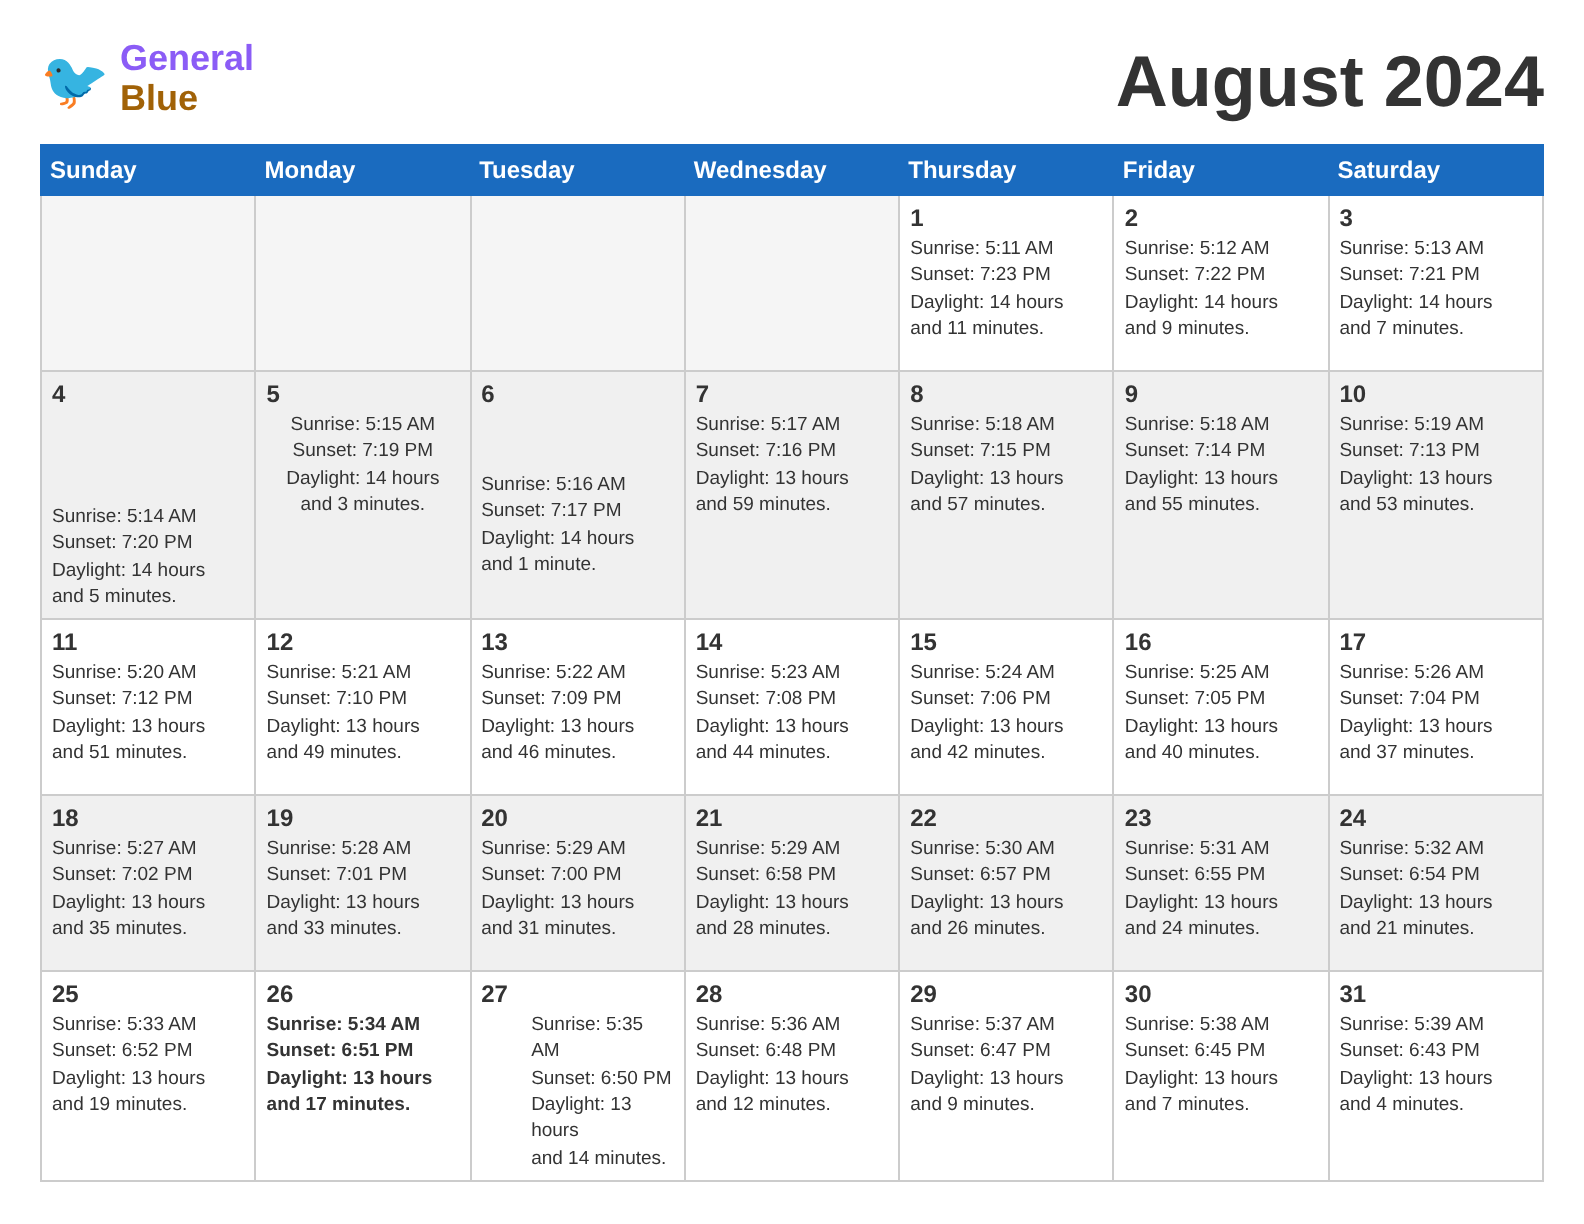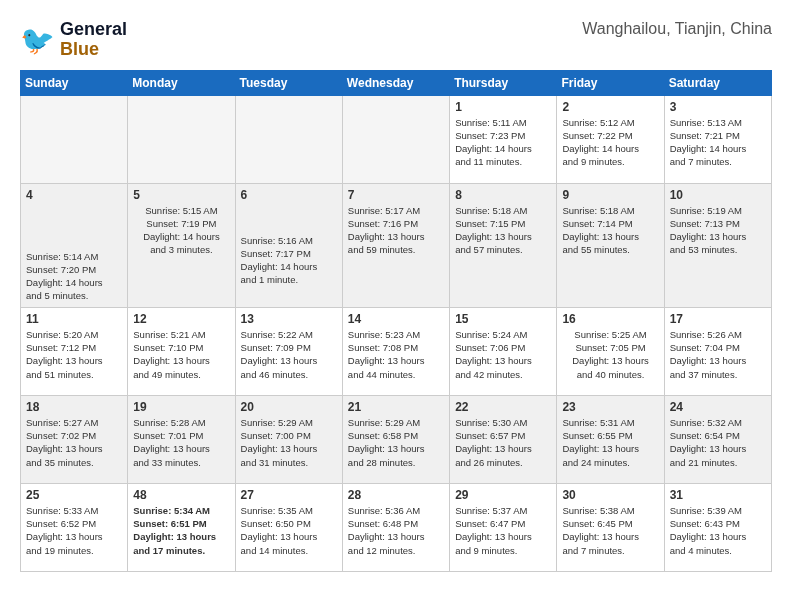--- a/index.html
+++ b/index.html
@@ -21,21 +21,21 @@
       align-items: center;
       gap: 4px;
     }
     .logo-text {
       font-size: 18px;
       font-weight: bold;
       color: #333;
       line-height: 1.1;
     }
     .logo-text span {
-      color: #0f172a;
+      color: #8b5cf6;
     }
     .logo-bird {
       width: 36px;
       height: 36px;
     }
     .title-area {
       text-align: right;
     }
     .month-title {
       font-size: 36px;
@@ -95,21 +95,21 @@
   <div class="logo">
     <svg class="logo-bird" viewBox="0 0 36 36">
       <text x="0" y="28" font-size="28">🐦</text>
     </svg>
     <div class="logo-text">
       <div><span>General</span></div>
       <div><span style="color:#a16207">Blue</span></div>
     </div>
   </div>
   <div class="title-area">
-    <div class="location-title">Wanghailou, Tianjin, China</div>
+    <div class="month-title">August 2024</div>
   </div>
 </div>
 
 <table>
   <thead>
     <tr>
     <th>Sunday</th>
         <th>Monday</th>
         <th>Tuesday</th>
         <th>Wednesday</th>
@@ -228,21 +228,21 @@
         </td>
         <td>
           <div class="day-num">15</div>
           <div class="day-info" style="white-space: pre-line;">Sunrise: 5:24 AM
 Sunset: 7:06 PM
 Daylight: 13 hours
 and 42 minutes.</div>
         </td>
         <td>
           <div class="day-num">16</div>
-          <div class="day-info" style="white-space: pre-line; text-align: center;">Sunrise: 5:25 AM
+          <div class="day-info" style="white-space: pre-line;">Sunrise: 5:25 AM
 Sunset: 7:05 PM
 Daylight: 13 hours
 and 40 minutes.</div>
         </td>
         <td>
           <div class="day-num">17</div>
           <div class="day-info" style="white-space: pre-line;">Sunrise: 5:26 AM
 Sunset: 7:04 PM
 Daylight: 13 hours
 and 37 minutes.</div>
@@ -301,29 +301,29 @@
       </tr>
       <tr>
         <td>
           <div class="day-num">25</div>
           <div class="day-info" style="white-space: pre-line;">Sunrise: 5:33 AM
 Sunset: 6:52 PM
 Daylight: 13 hours
 and 19 minutes.</div>
         </td>
         <td>
-          <div class="day-num">48</div>
+          <div class="day-num">26</div>
           <div class="day-info" style="white-space: pre-line; font-weight: bold;">Sunrise: 5:34 AM
 Sunset: 6:51 PM
 Daylight: 13 hours
 and 17 minutes.</div>
         </td>
         <td>
           <div class="day-num">27</div>
-          <div class="day-info" style="white-space: pre-line;">Sunrise: 5:35 AM
+          <div class="day-info" style="white-space: pre-line; margin-left: 25px;">Sunrise: 5:35 AM
 Sunset: 6:50 PM
 Daylight: 13 hours
 and 14 minutes.</div>
         </td>
         <td>
           <div class="day-num">28</div>
           <div class="day-info" style="white-space: pre-line;">Sunrise: 5:36 AM
 Sunset: 6:48 PM
 Daylight: 13 hours
 and 12 minutes.</div>

